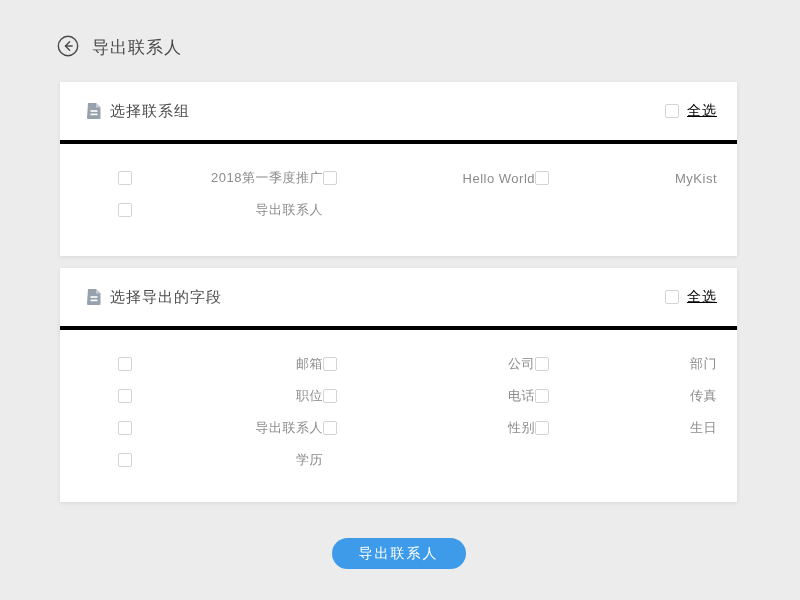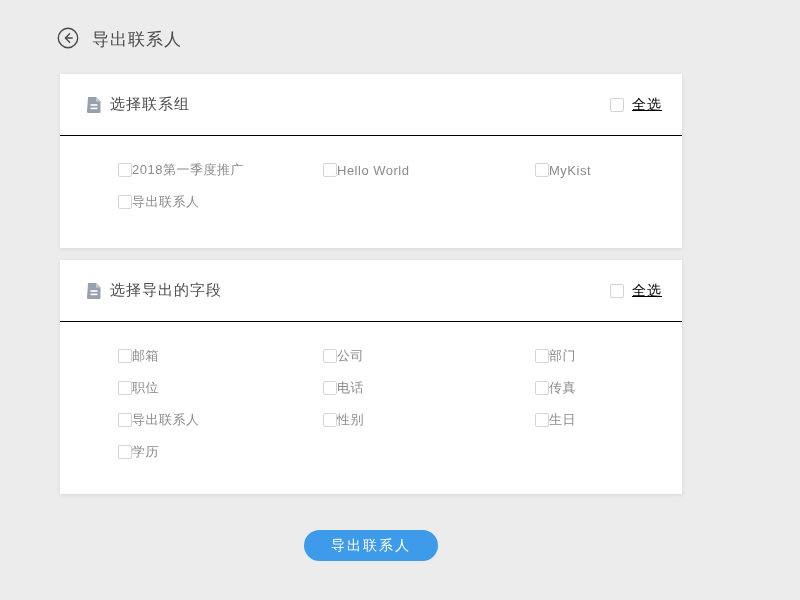--- a/index.html
+++ b/index.html
@@ -2,38 +2,38 @@
 <html><head>
 <meta charset="utf-8">
 <style>
   * { box-sizing: border-box; margin: 0; padding: 0; }
   html, body { width: 800px; height: 600px; }
   body {
     background: #ECECEC;
     font-family: "Liberation Sans", "DejaVu Sans", sans-serif;
     overflow: hidden;
   }
-  .content { width: 622px; margin-left: 60px; padding-top: 28px; }
+  .content { width: 677px; margin-left: 60px; padding-top: 36px; }
 
   
   .page-header { display: flex; align-items: center; gap: 13px; margin-left: -3px; margin-bottom: 23px; }
   .back-btn { background: none; border: none; padding: 0; cursor: pointer; width: 22px; height: 22px; display: flex; align-items: center; justify-content: center; }
   .page-title { font-size: 17px; font-weight: 400; color: #4A4A4A; letter-spacing: 1px; }
 
   
   .card { background: #FFFFFF; box-shadow: 0 1px 4px rgba(0,0,0,0.09); margin-bottom: 12px; }
-  .card-header { height: 62px; display: flex; align-items: center; padding: 0 20px 0 27px; border-bottom: 1px solid #000000; }
+  .card-header { height: 62px; display: flex; align-items: center; padding: 0 20px 0 27px; border-bottom: 4px solid #000000; }
   .doc-icon { display: inline-flex; margin-right: 9px; }
   .card-title { font-size: 15px; color: #4D4D4D; letter-spacing: 1px; }
   .select-all { margin-left: auto; display: flex; align-items: center; gap: 8px; cursor: pointer; }
   .select-all-text { font-size: 14px; color: #000000; text-decoration: underline; letter-spacing: 1px; }
 
   .card-body { display: grid; grid-template-columns: 205px 212px 1fr; padding: 18px 20px 26px 58px; }
   .card.groups .card-body { padding-bottom: 30px; }
-  .check-item { height: 32px; display: flex; align-items: center; cursor: pointer; }
+  .check-item { height: 32px; display: flex; align-items: center; cursor: pointer; justify-content: space-between; }
   .check-label { font-size: 13px; color: #8B8B8B; letter-spacing: 0.5px; }
 
   input[type="checkbox"] {
     appearance: none; -webkit-appearance: none;
     width: 14px; height: 14px; flex: 0 0 14px;
     border: 1px solid #D4D4D4; border-radius: 2px;
     background: #FFFFFF; margin: 0; cursor: pointer;
   }
 
   

